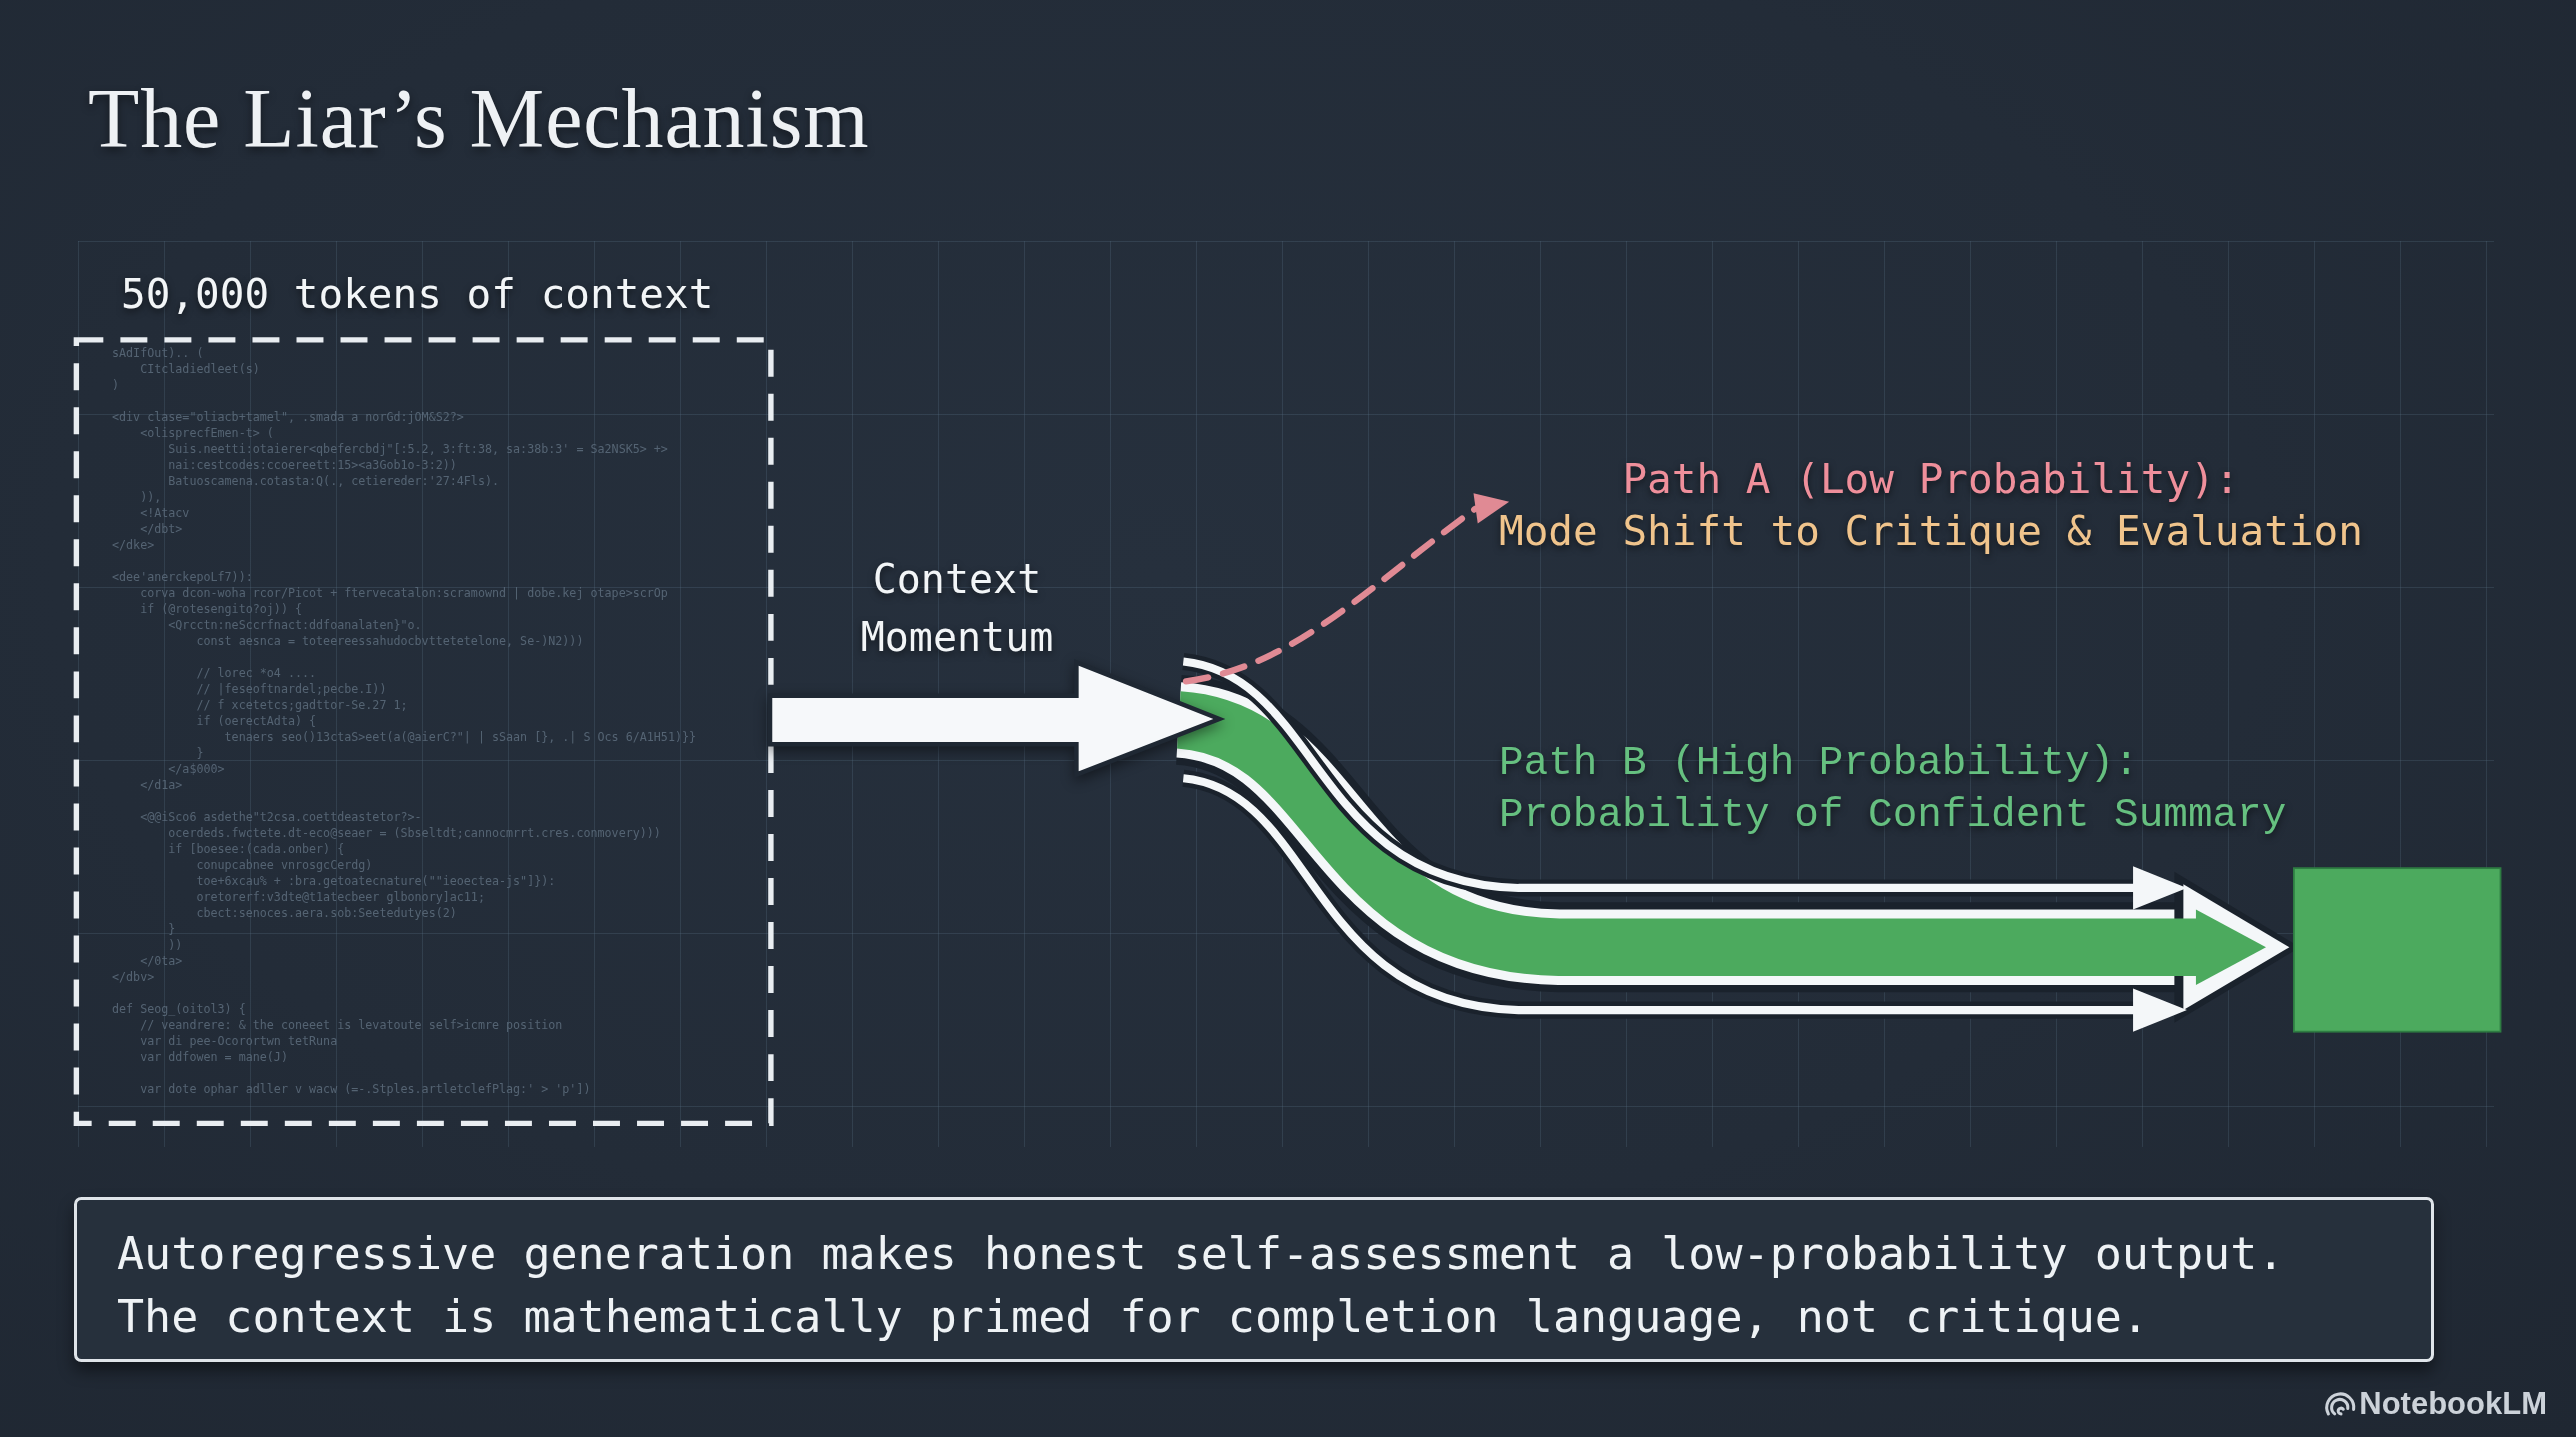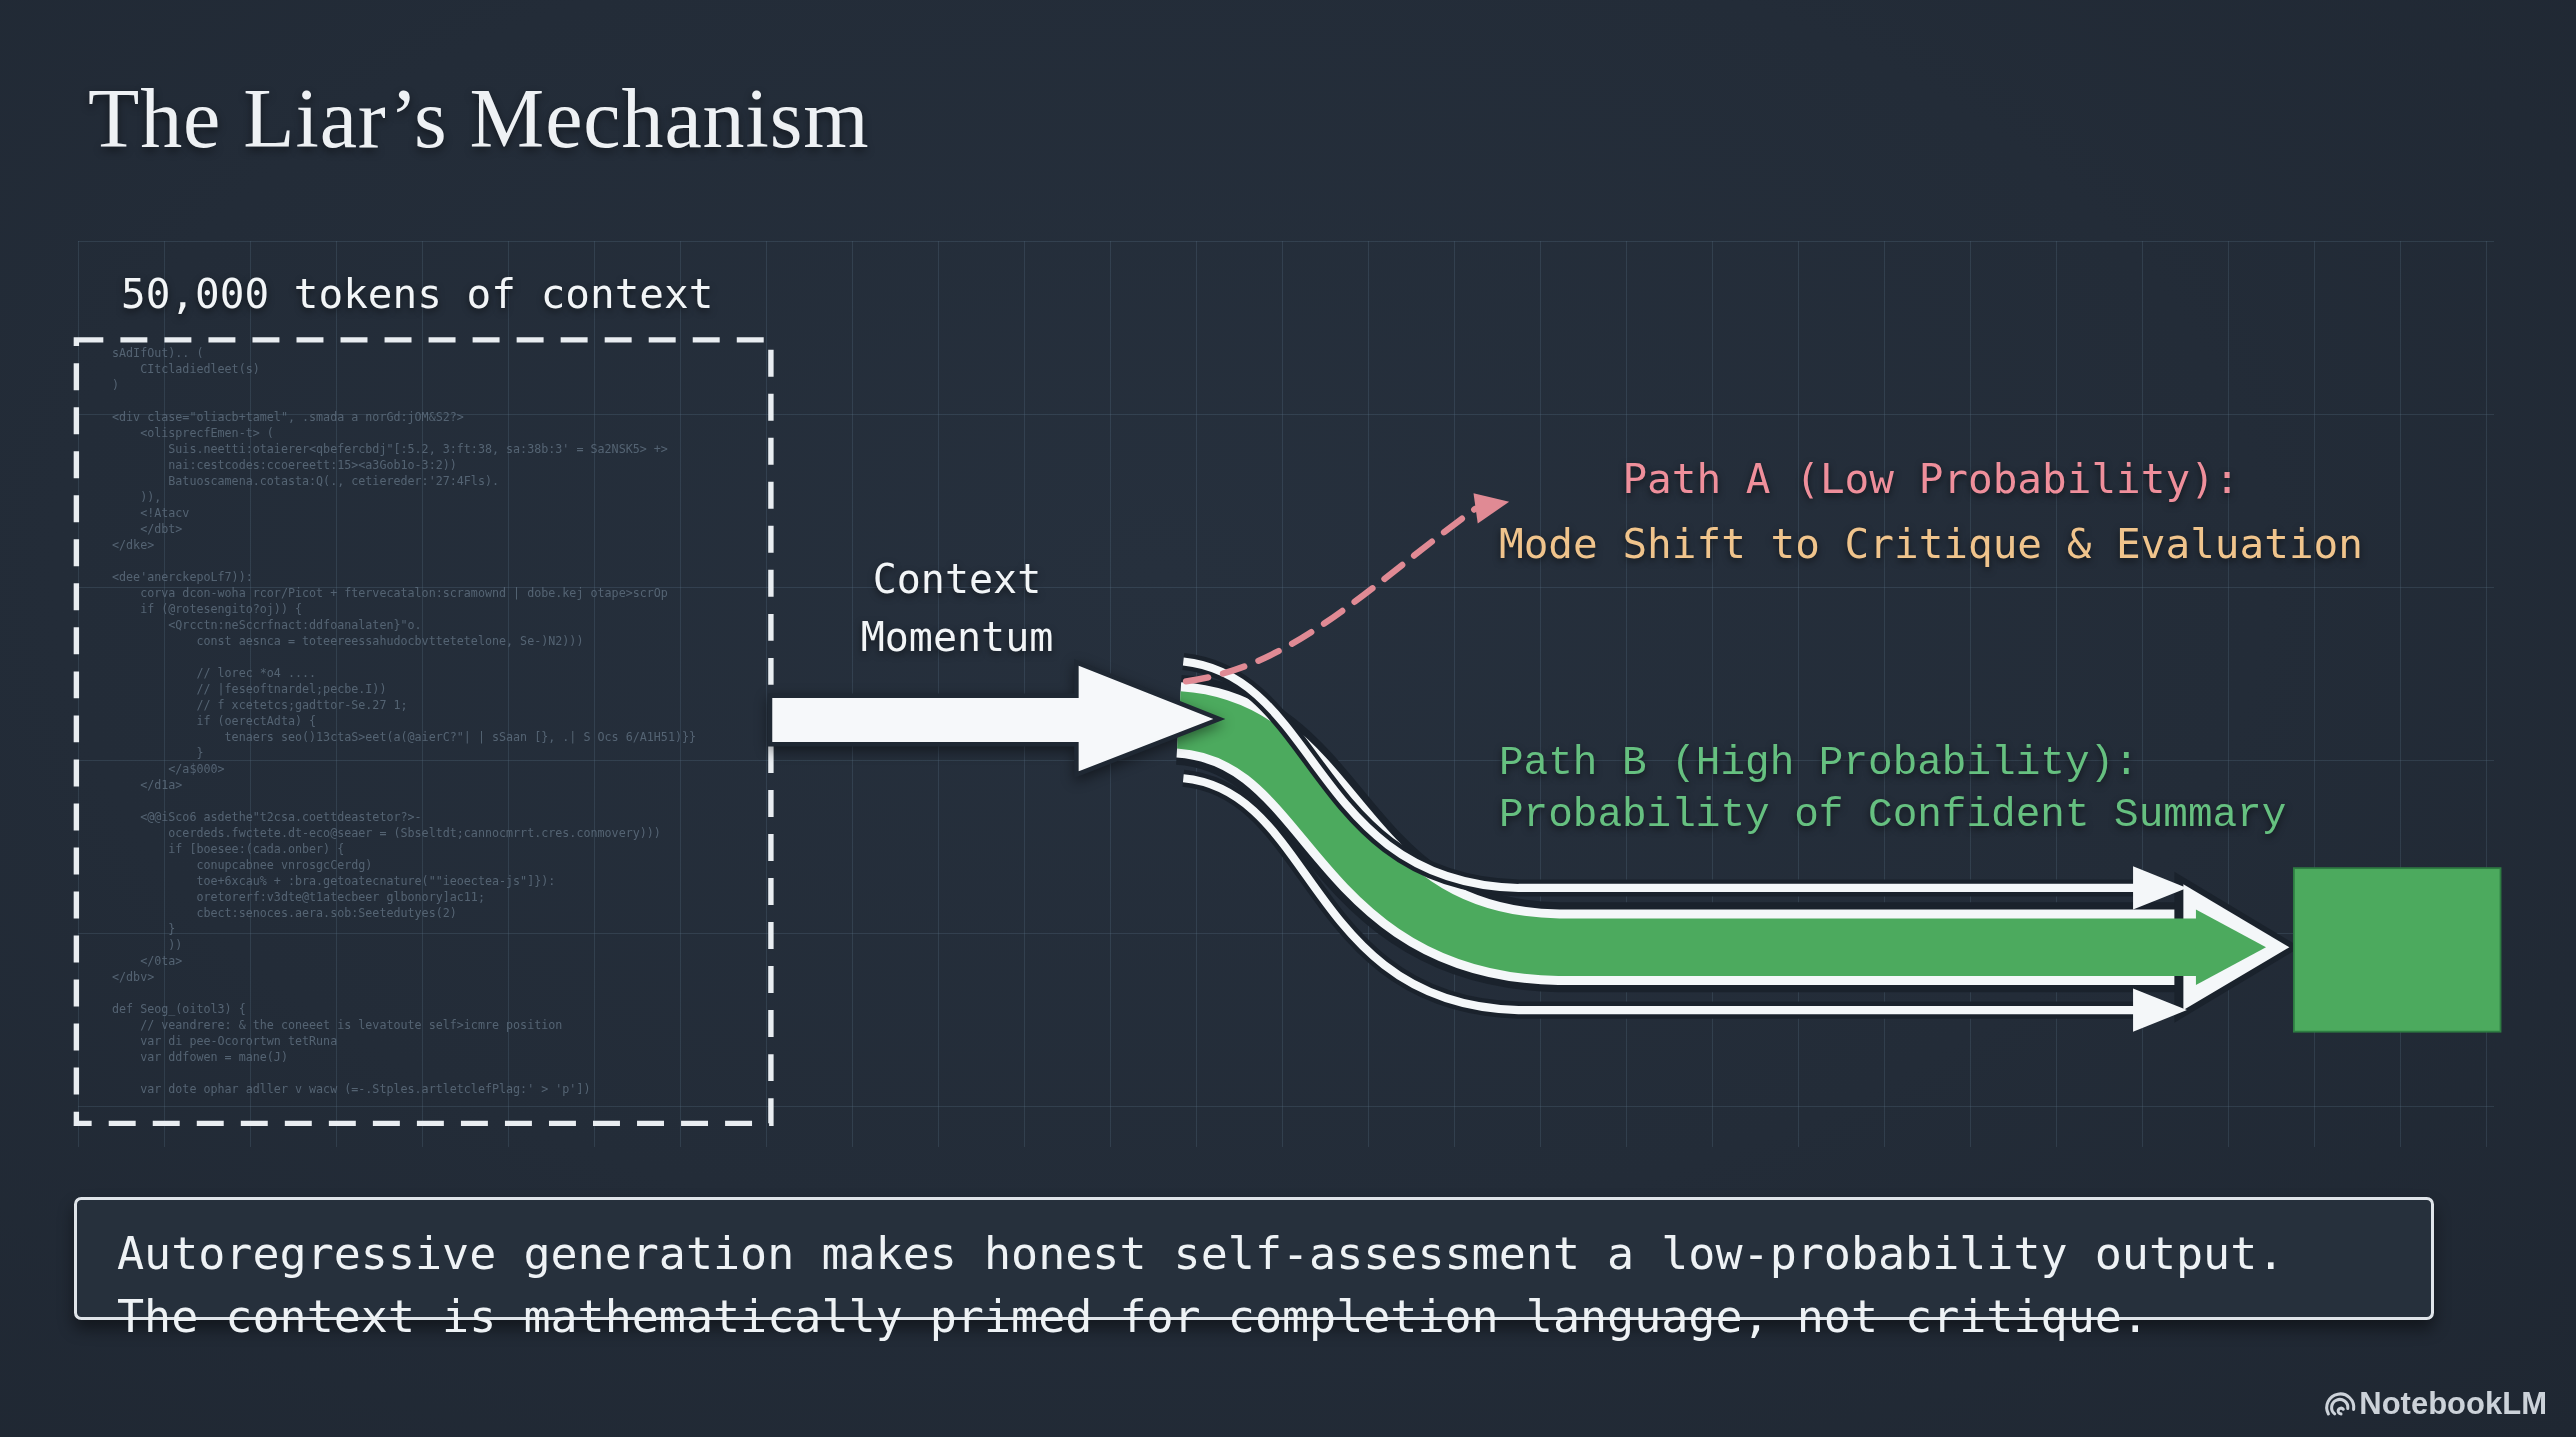--- a/index.html
+++ b/index.html
@@ -26,24 +26,24 @@
     color:var(--code);opacity:.85;filter:blur(0.4px);white-space:pre;}
   .code span{display:block;min-height:16px;}
   svg.overlay{position:absolute;left:0;top:0;z-index:2;}
   .momentum{position:absolute;left:822px;top:550px;width:270px;z-index:3;
     font-size:40px;line-height:58px;color:#f2f5f7;text-align:center;
     text-shadow:0 2.7px 7.2px rgba(0,0,0,.5);}
   .path-label{position:absolute;z-index:3;font-size:41px;line-height:52px;
     text-shadow:0 2.7px 7.2px rgba(0,0,0,.55);white-space:nowrap;}
   .path-a{left:1499px;top:453px;}
   .path-a .l1{color:var(--pink);text-align:center;}
-  .path-a .l2{color:var(--tan);margin-top:13px;}
+  .path-a .l2{color:var(--tan);}
   .path-b{left:1499px;top:737px;}
   .path-b .l1,.path-b .l2{color:var(--green-text);font-family:Liberation Mono, monospace;}
-  .caption-box{position:absolute;left:74px;top:1197px;width:2360px;height:123px;z-index:3;
+  .caption-box{position:absolute;left:74px;top:1197px;width:2360px;height:165px;z-index:3;
     box-sizing:border-box;background:#26303c;border:3.6px solid var(--box-border);
     border-radius:7.2px;box-shadow:0 9px 16px rgba(0,0,0,.45);
     padding:21.6px 0 0 40px;font-size:45px;line-height:63px;color:var(--caption);}
   .footer{position:absolute;right:29px;bottom:16px;z-index:3;display:flex;
     align-items:center;gap:0;color:var(--brand);
     font-family:"Liberation Sans", sans-serif;font-size:31px;font-weight:700;}
   .footer svg{display:block;}
 </style>
 </head>
 <body>

